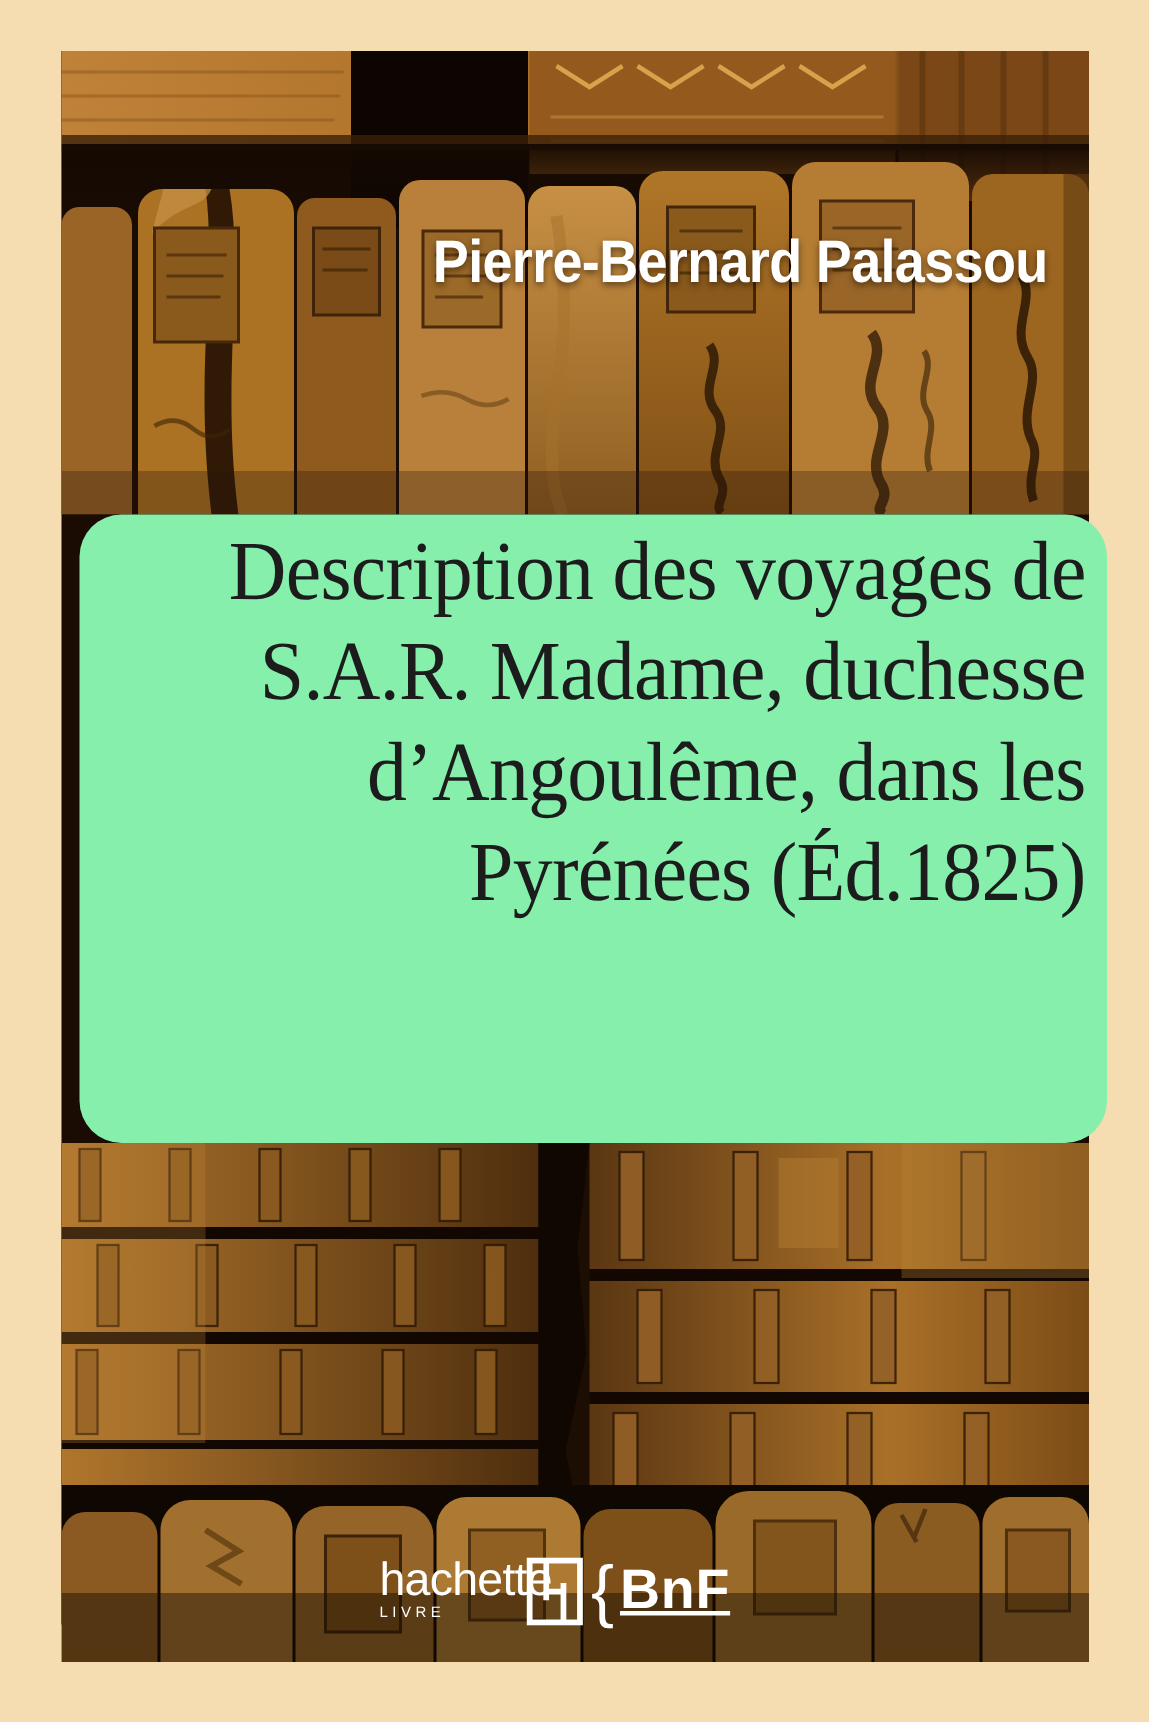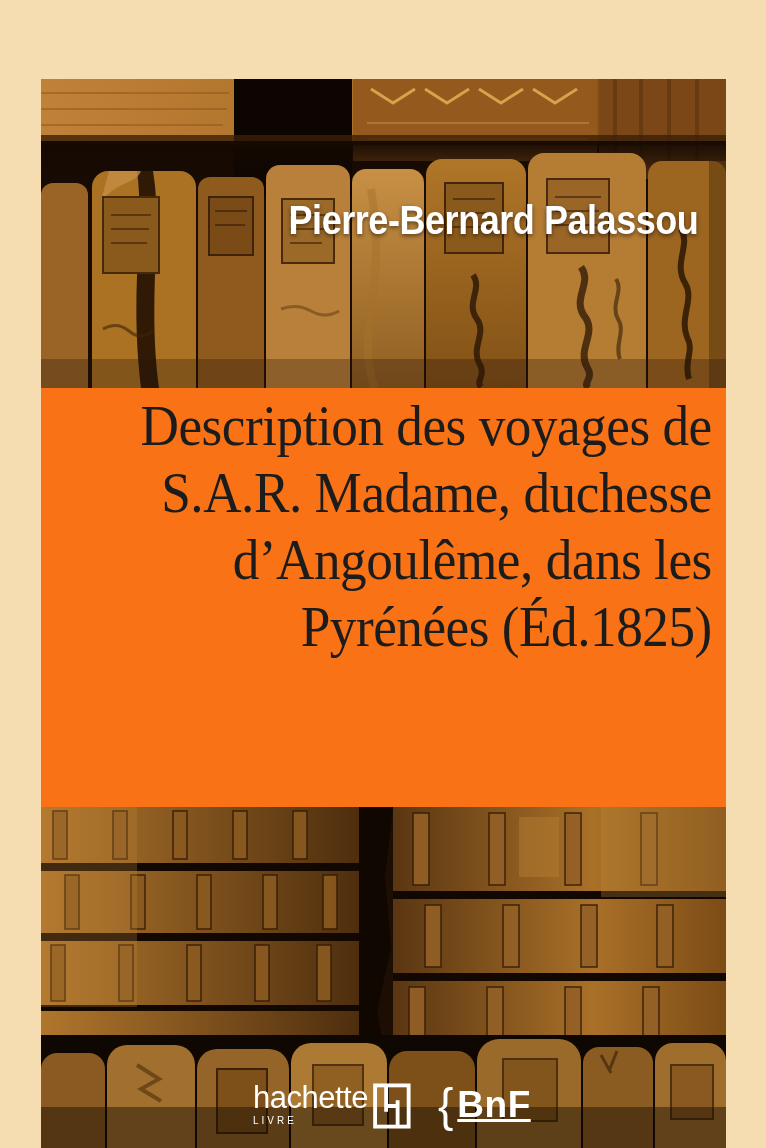--- a/index.html
+++ b/index.html
@@ -1,38 +1,38 @@
 <!DOCTYPE html>
 <html><head>
 <meta charset="utf-8">
 <style>
   html,body{margin:0;padding:0;}
   body{width:766px;height:1148px;background:#f6dcb1;font-family:"Liberation Sans",sans-serif;}
   .page{position:relative;width:766px;height:1148px;background:#f6dcb1;overflow:hidden;}
-  .cover{position:absolute;left:41px;top:34px;width:685px;height:1049px;background:#1a0c03;margin-top:45px;}
+  .cover{position:absolute;left:41px;top:34px;width:685px;height:1049px;background:#1a0c03;}
   .photo-top{position:absolute;left:0;top:0;width:685px;height:309px;overflow:hidden;}
   .photo-top svg,.photo-bottom svg{position:absolute;left:0;top:0;width:100%;height:100%;display:block;}
   .author{
     position:absolute;right:28px;top:121px;
     font-size:40px;font-weight:bold;color:#ffffff;line-height:40px;
     letter-spacing:-0.5px;white-space:nowrap;
     transform:scaleX(0.9);transform-origin:100% 50%;
     text-shadow:0 2px 5px rgba(20,10,0,0.55);
   }
-  .title-band{position:absolute;left:0;top:309px;width:685px;height:419px;background:#f97316;}
+  .title-band{position:absolute;left:12px;top:309px;width:685px;height:419px;background:#86efac;border-radius:28px;}
   .title{
     position:absolute;right:0;top:5px;width:100%;
     padding-right:15px;box-sizing:border-box;
     font-family:"Liberation Serif",serif;
     font-size:56px;line-height:67px;color:#1c1c1c;
     text-align:right;letter-spacing:-0.5px;
     transform:scaleX(0.95);transform-origin:100% 0;
   }
   .photo-bottom{position:absolute;left:0;top:728px;width:685px;height:346px;overflow:hidden;}
-  .logos{position:absolute;left:212px;top:276px;display:flex;align-items:flex-start;color:#fff;gap:44px;}
+  .logos{position:absolute;left:212px;top:276px;display:flex;align-items:flex-start;color:#fff;}
   .hachette{display:flex;align-items:flex-start;}
   .h-icon{width:34px;height:44px;margin-right:9px;}
   .h-text{display:flex;flex-direction:column;}
   .h-word{font-size:31px;line-height:30px;font-weight:500;letter-spacing:-0.5px;}
   .h-livre{font-size:10px;line-height:16px;letter-spacing:3px;margin-top:0px;font-weight:400;}
   .bnf{display:flex;align-items:center;margin-left:26px;margin-top:2px;}
   .bnf-brace{font-size:46px;line-height:40px;font-weight:400;margin-right:4px;}
   .bnf-word{font-size:37px;line-height:40px;font-weight:bold;letter-spacing:0.5px;text-decoration:underline;}
 </style>
 </head>

